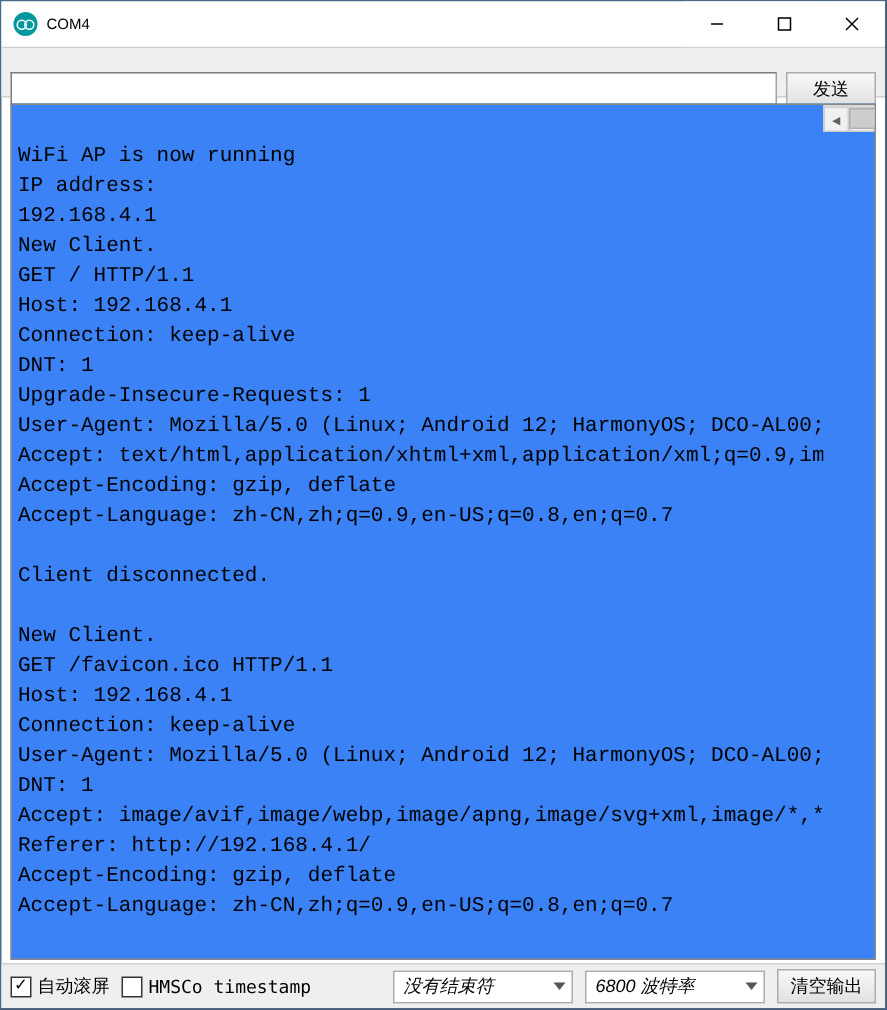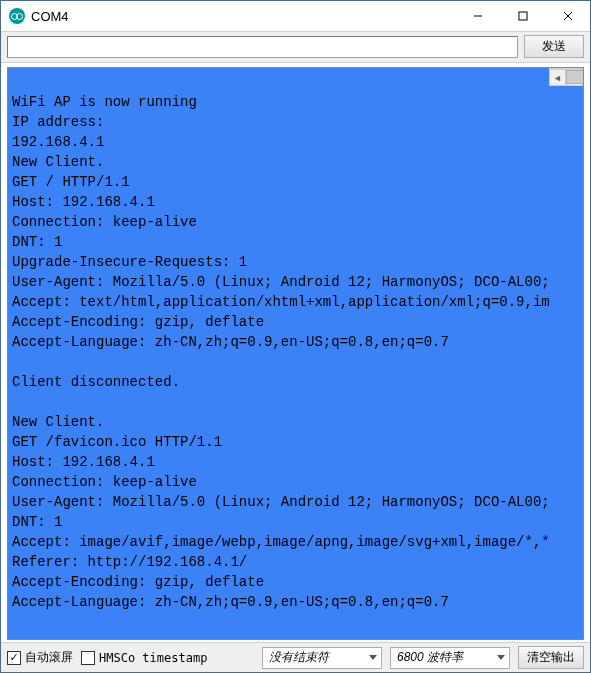--- a/index.html
+++ b/index.html
@@ -41,21 +41,21 @@
     position: absolute;
     width: 5px; height: 5px;
     border: 1.2px solid #fff;
     border-radius: 50%;
     top: 4.5px;
   }
   .app-icon::before { left: 2px; }
   .app-icon::after { right: 2px; }
   .title-text {
     margin-left: 6px;
-    font-size: 13px;
+    font-size: 10px;
     color: #000;
   }
   .watermark {
     position: absolute;
     right: 90px;
     top: 6px;
     font-weight: bold;
     font-size: 14px;
     color: #e07030;
     letter-spacing: 1px;
@@ -75,22 +75,22 @@
     background: #fff;
   }
   .win-btn svg { display: block; }
   
   .toolbar {
     height: 32px;
     background: #efefef;
     border-top: 1px solid #d0d0d0;
     border-bottom: 1px solid #d0d0d0;
     display: flex;
-    align-items: flex-end;
-    padding: 4px 6px;
+    align-items: flex-start;
+    padding: 16px 6px;
     gap: 6px;
     flex: 0 0 32px;
   }
   .cmd-input {
     flex: 1;
     height: 22px;
     border: 1px solid #a0a0a0;
     border-top-color: #7a7a7a;
     border-left-color: #7a7a7a;
     background: #fff;

